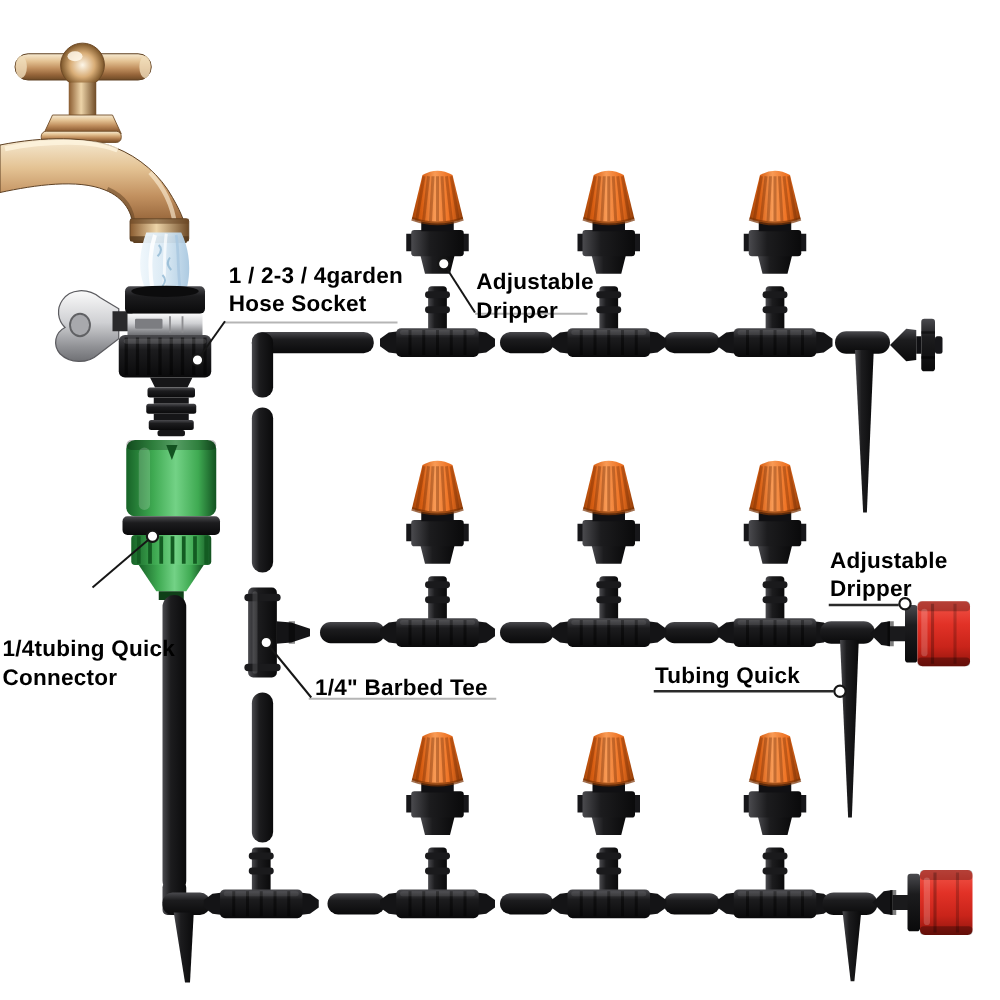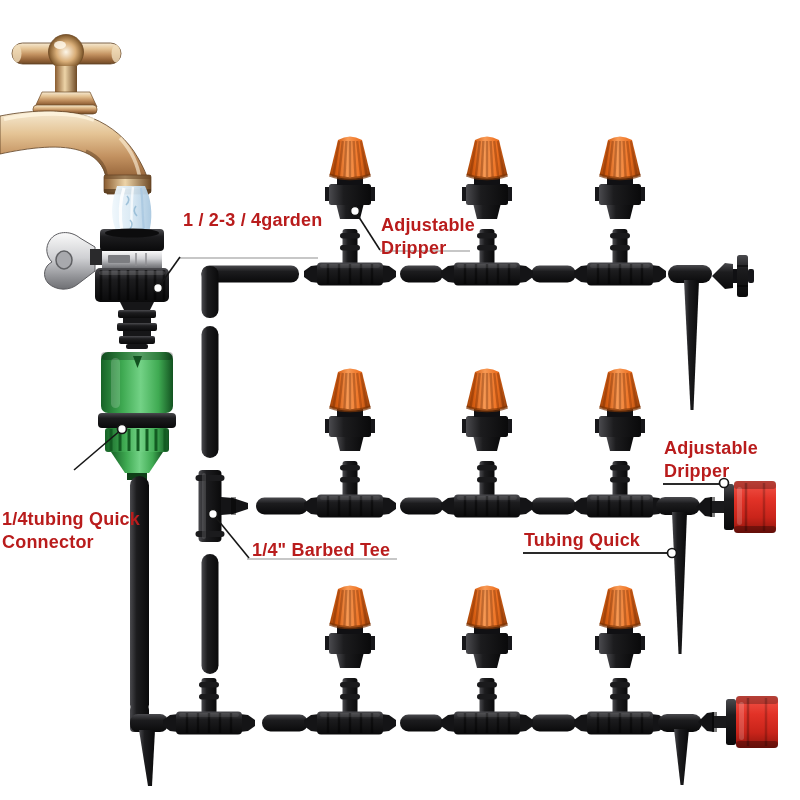--- a/index.html
+++ b/index.html
@@ -1,19 +1,19 @@
 <!DOCTYPE html>
 <html><head>
 <meta charset="utf-8">
 <style>
   html,body{margin:0;padding:0;background:#fff;}
   #canvas{position:relative;width:800px;height:800px;background:#fff;overflow:hidden;
           font-family:"Liberation Sans",sans-serif;}
   #diagram{position:absolute;left:0;top:0;}
-  .lbl{position:absolute;font-weight:bold;font-size:18px;line-height:23px;color:#b91c1c;
+  .lbl{position:absolute;font-weight:bold;font-size:18px;line-height:23px;color:#000000;
        letter-spacing:.2px;white-space:nowrap;}
   .lbl span{display:block;}
 </style>
 </head>
 <body>
 
 <div id="canvas">
   <svg id="diagram" width="800" height="800" viewBox="0 0 800 800">
       <defs>
         <linearGradient id="gBV" x1="0" y1="0" x2="0" y2="1">
@@ -513,20 +513,21 @@
       <line x1="122" y1="429" x2="74" y2="470" stroke="#161616" stroke-width="1.6"></line>
       <circle cx="122" cy="429" r="4.5" fill="#FFF" stroke="#161616" stroke-width="1.7"></circle>
       <line x1="213" y1="514" x2="249" y2="558" stroke="#161616" stroke-width="1.6"></line>
       <circle cx="213" cy="514" r="4.5" fill="#FFF" stroke="#161616" stroke-width="1.7"></circle>
       <circle cx="672" cy="553" r="4.5" fill="#FFF" stroke="#161616" stroke-width="1.7"></circle>
       <circle cx="724" cy="483" r="4.5" fill="#FFF" stroke="#161616" stroke-width="1.7"></circle>
     </svg>
 
   <div class="lbl" style="left:183px;top:209px;">
     <span>1 / 2-3 / 4garden</span>
+    <span>Hose Socket</span>
   </div>
 
   <div class="lbl" style="left:381px;top:214px;">
     <span>Adjustable</span>
     <span>Dripper</span>
   </div>
 
   <div class="lbl" style="left:2px;top:468px;margin-top:40px;">
     <span>1/4tubing Quick</span>
     <span>Connector</span>

